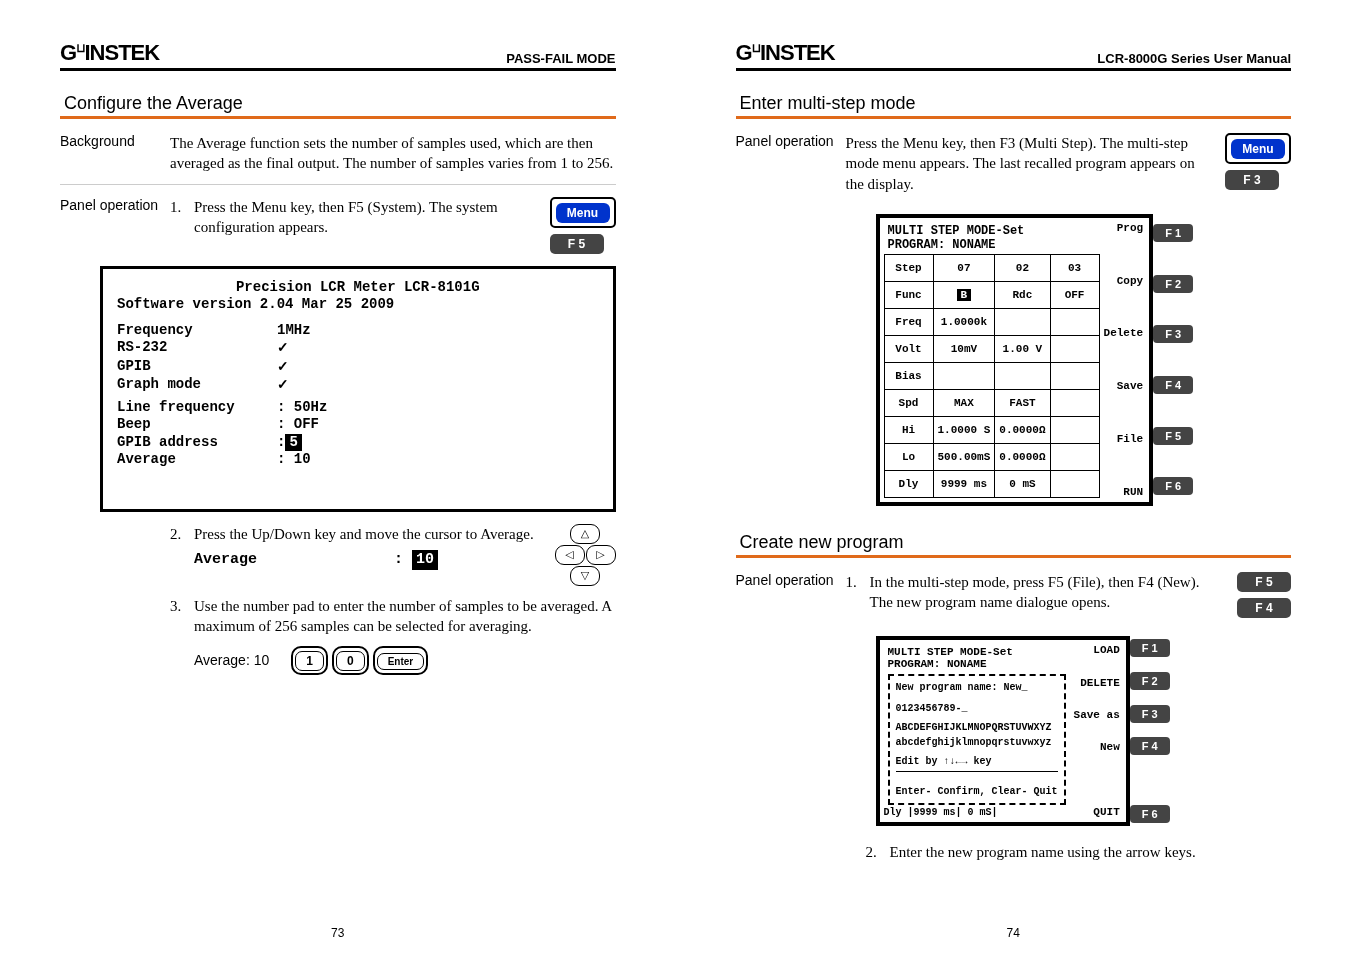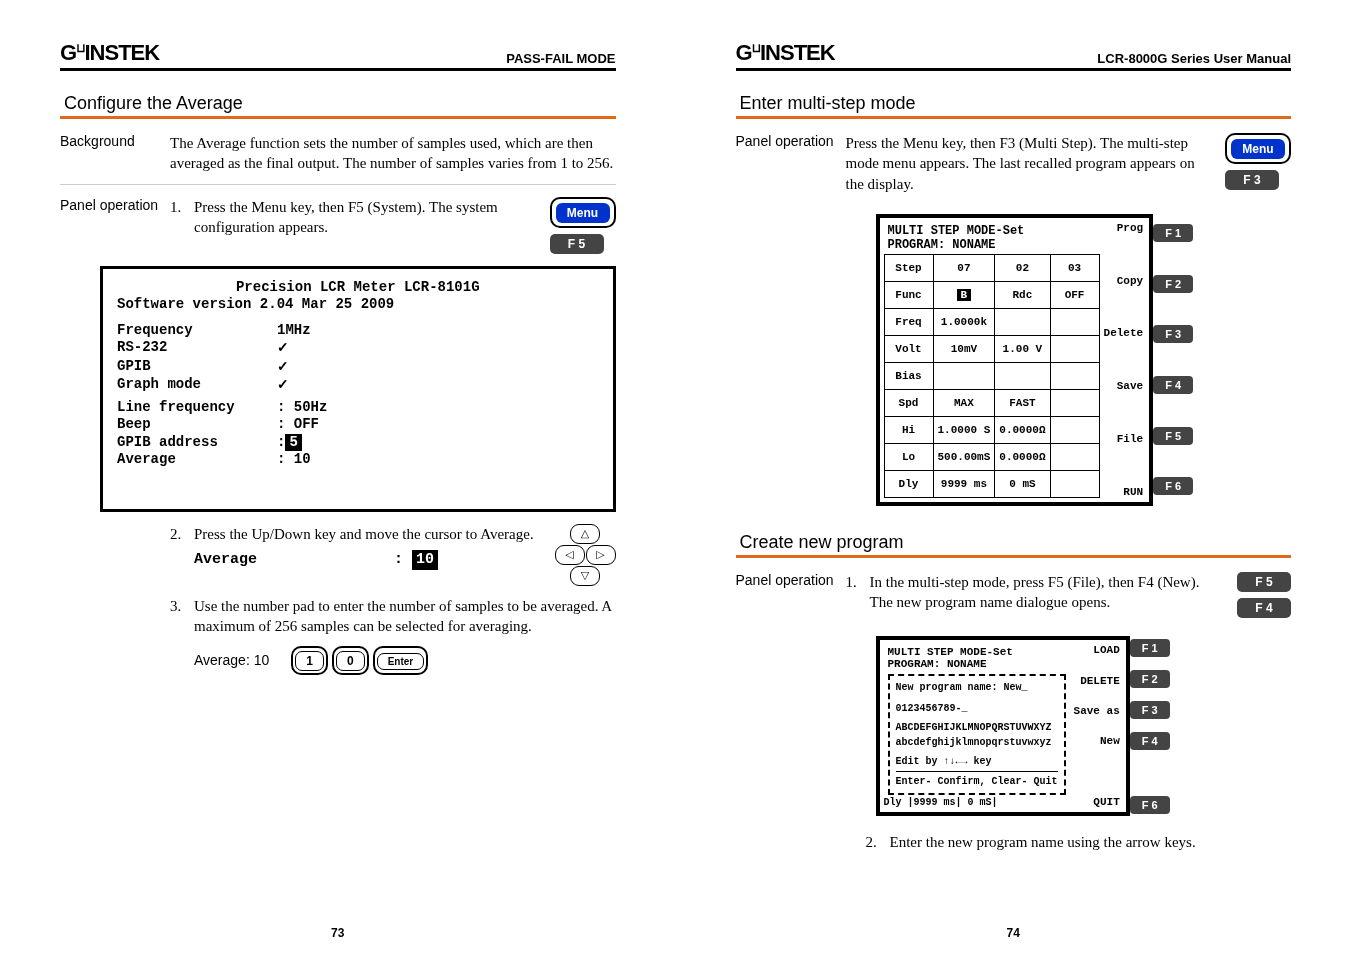--- a/index.html
+++ b/index.html
@@ -9,34 +9,34 @@
   .logo{font-family:Arial,sans-serif;font-weight:900;font-size:22px;letter-spacing:0px}
   .logo .w{letter-spacing:-1px}
   .hdrR{font-family:"Segoe UI",Arial,sans-serif;font-size:13px;font-weight:600}
   .sect{font-family:"Segoe UI","Trebuchet MS",sans-serif;font-size:18px;font-weight:400;margin:6px 0 2px 4px}
   .orule{height:3px;background:#e06a1a;margin-bottom:14px}
   .row{display:flex;margin-bottom:10px}
   .lab{flex:0 0 110px;font-size:14px;font-family:"Segoe UI",Arial,sans-serif}
   .body{flex:1;font-size:15px;line-height:1.35}
   .ghr{height:1px;background:#ccc;margin:8px 0 12px 0}
   .keys{display:flex;flex-direction:column;gap:6px;align-items:flex-start;margin-left:10px}
-  .key{border:2px solid #000;border-radius:10px;padding:3px 4px;display:inline-block}
+  .key{border:2px solid #000;border-radius:5px;padding:3px 4px;display:inline-block}
   .keyin{border-radius:6px;padding:2px 10px;font-family:Arial,sans-serif;font-weight:700;font-size:12px;display:inline-block;text-align:center;min-width:34px}
   .kmenu{background:#0033cc;color:#fff}
   .kf{background:#444;color:#fff}
   .scr{border:3px solid #000;padding:10px 14px;font-family:"Courier New",monospace;font-size:14px;font-weight:700;background:#fff;line-height:1.25;margin:12px 0 12px 40px}
   .ck::before{content:"✓";font-family:Arial;font-weight:900}
   .inv{background:#000;color:#fff;padding:0 4px}
   .numkeyrow{display:flex;gap:4px;align-items:center;margin-left:10px}
   .numkey{border:2px solid #000;border-radius:10px;padding:2px}
   .numkeyin{border:1px solid #000;border-radius:7px;padding:2px 10px;font-family:Arial;font-weight:700;font-size:12px;min-width:18px;text-align:center}
   .arrowpad{display:inline-flex;flex-direction:column;align-items:center;gap:1px;margin-left:8px}
   .ab{border:1.5px solid #000;border-radius:9px;width:28px;height:18px;display:flex;align-items:center;justify-content:center;font-size:11px}
   .abrow{display:flex;gap:1px}
-  .pnum{position:absolute;bottom:14px;left:0;right:0;text-align:center;font-weight:700;font-size:12px;font-family:Arial}
+  .pnum{position:absolute;bottom:14px;left:0;right:0;text-align:center;font-weight:400;font-size:12px;font-family:Arial}
   .mono{font-family:"Courier New",monospace;font-weight:700}
   
   .mscr{border:4px solid #000;padding:4px;margin:10px 0 10px 30px;font-family:"Courier New",monospace;font-weight:700;font-size:12px;display:flex;gap:4px}
   .msleft{flex:1}
   .mshead{font-size:12px;padding:2px 4px}
   table.mst{border-collapse:collapse;font-size:11px}
   table.mst td,table.mst th{border:1px solid #000;padding:7px 4px;text-align:center;min-width:40px}
   .msright{display:flex;flex-direction:column;justify-content:space-between;gap:3px}
   .soft{font-size:11px;font-weight:700;text-align:right;padding-right:2px}
   .fkeys{display:flex;flex-direction:column;gap:4px}
@@ -287,21 +287,21 @@
           <div style="padding:2px 4px"><span>MULTI STEP MODE-Set</span><br><span>PROGRAM: NONAME</span></div>
           <div class="dlgbox">
             <div>New program name: New_</div>
             <div style="height:6px"></div>
             <div>0123456789-_</div>
             <div style="height:4px"></div>
             <div>ABCDEFGHIJKLMNOPQRSTUVWXYZ</div>
             <div>abcdefghijklmnopqrstuvwxyz</div>
             <div style="height:4px"></div>
             <div>Edit by ↑↓←→ key</div>
-            <div style="border-top:1px solid #000;margin-top:2px;padding-top:2px">Enter- Confirm, Clear- Quit</div>
+            <div style="border-top:1px solid #000;margin-top:2px;padding-top:12px">Enter- Confirm, Clear- Quit</div>
           </div>
           <div style="font-size:10px">Dly |9999 ms|  0 mS|</div>
         </div>
         <div class="msright">
           <div class="soft">LOAD</div>
           <div class="soft">DELETE</div>
           <div class="soft">Save as</div>
           <div class="soft">New</div>
           <div class="soft">&nbsp;</div>
           <div class="soft">QUIT</div>

